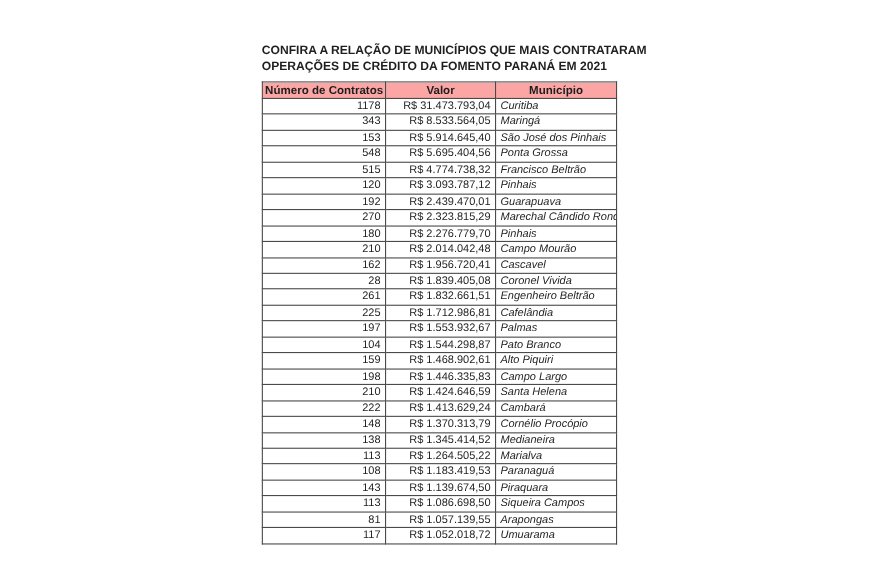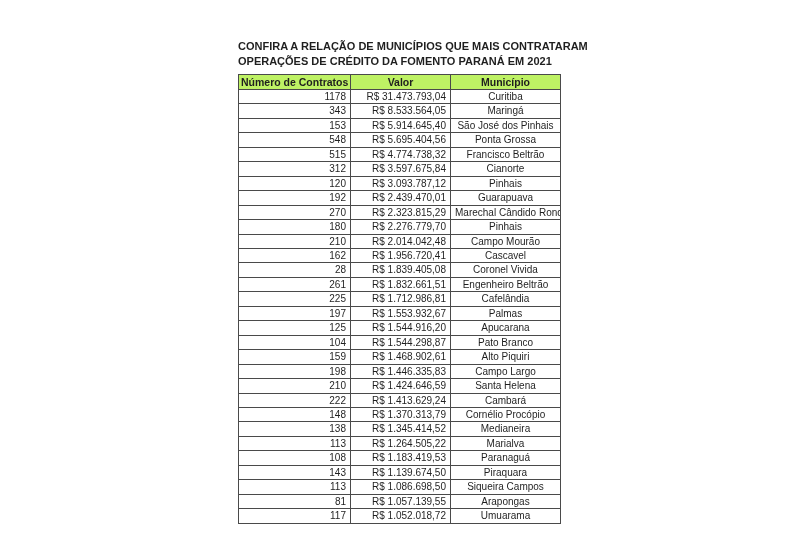--- a/index.html
+++ b/index.html
@@ -31,37 +31,37 @@
     table-layout:fixed;
     border:1.5px solid #3d3d3d;
   }
   table.data-table th,
   table.data-table td {
     border:1px solid #4a4a4a;
     overflow:hidden;
     white-space:nowrap;
   }
   table.data-table th {
-    background:#bef264;
+    background:#fca5a5;
     font-size:10.5px;
     font-weight:bold;
     color:#1f1f1f;
     height:15px;
     text-align:center;
     padding:0 2px;
   }
   table.data-table td {
     font-size:10px;
     color:#1f1f1f;
     height:13.45px;
     line-height:13.45px;
     padding:0 4px;
   }
   td.num { text-align:right; }
-  td.txt { text-align:center; }
+  td.txt { text-align:left;font-style:italic; }
 </style>
 </head>
 <body>
 
 <div class="page">
   <div class="title">
     <div>CONFIRA A RELAÇÃO DE MUNICÍPIOS QUE MAIS CONTRATARAM</div>
     <div>OPERAÇÕES DE CRÉDITO DA FOMENTO PARANÁ EM 2021</div>
   </div>
 
@@ -98,25 +98,20 @@
           <td class="num">548</td>
           <td class="num">R$ 5.695.404,56</td>
           <td class="txt">Ponta Grossa</td>
         </tr>
         <tr>
           <td class="num">515</td>
           <td class="num">R$ 4.774.738,32</td>
           <td class="txt">Francisco Beltrão</td>
         </tr>
         <tr>
-          <td class="num">312</td>
-          <td class="num">R$ 3.597.675,84</td>
-          <td class="txt">Cianorte</td>
-        </tr>
-        <tr>
           <td class="num">120</td>
           <td class="num">R$ 3.093.787,12</td>
           <td class="txt">Pinhais</td>
         </tr>
         <tr>
           <td class="num">192</td>
           <td class="num">R$ 2.439.470,01</td>
           <td class="txt">Guarapuava</td>
         </tr>
         <tr>
@@ -151,25 +146,20 @@
         </tr>
         <tr>
           <td class="num">225</td>
           <td class="num">R$ 1.712.986,81</td>
           <td class="txt">Cafelândia</td>
         </tr>
         <tr>
           <td class="num">197</td>
           <td class="num">R$ 1.553.932,67</td>
           <td class="txt">Palmas</td>
-        </tr>
-        <tr>
-          <td class="num">125</td>
-          <td class="num">R$ 1.544.916,20</td>
-          <td class="txt">Apucarana</td>
         </tr>
         <tr>
           <td class="num">104</td>
           <td class="num">R$ 1.544.298,87</td>
           <td class="txt">Pato Branco</td>
         </tr>
         <tr>
           <td class="num">159</td>
           <td class="num">R$ 1.468.902,61</td>
           <td class="txt">Alto Piquiri</td>

